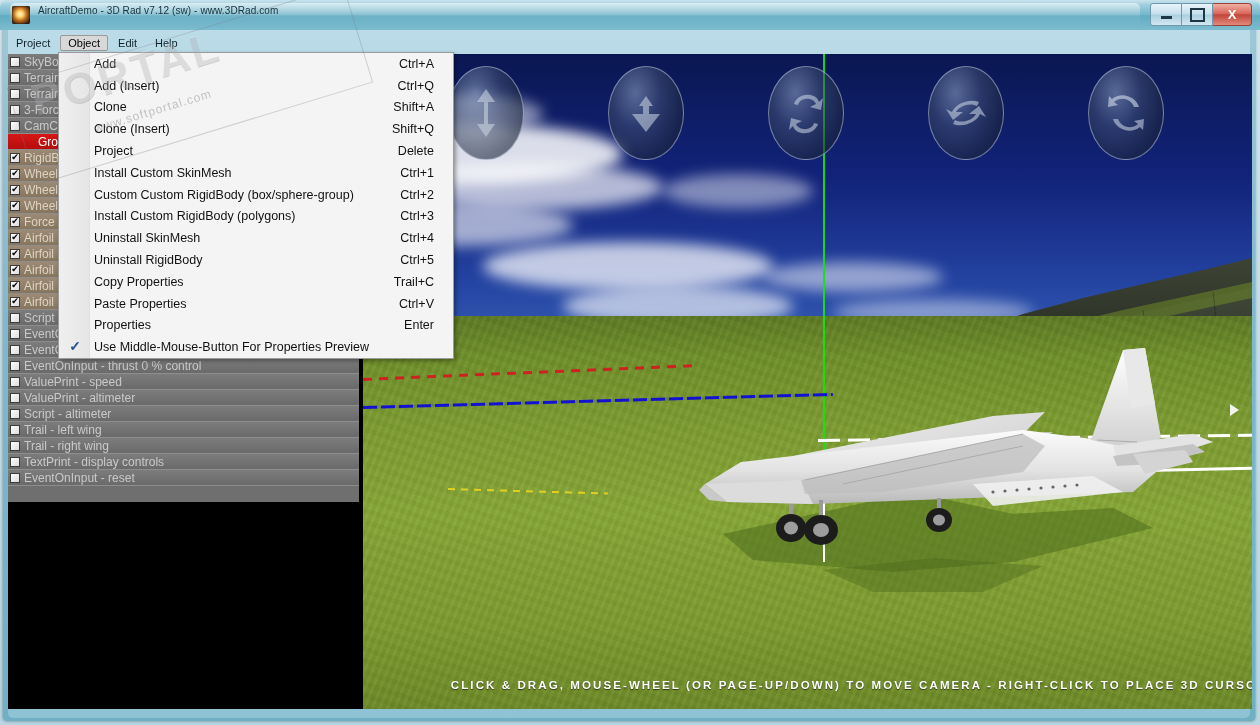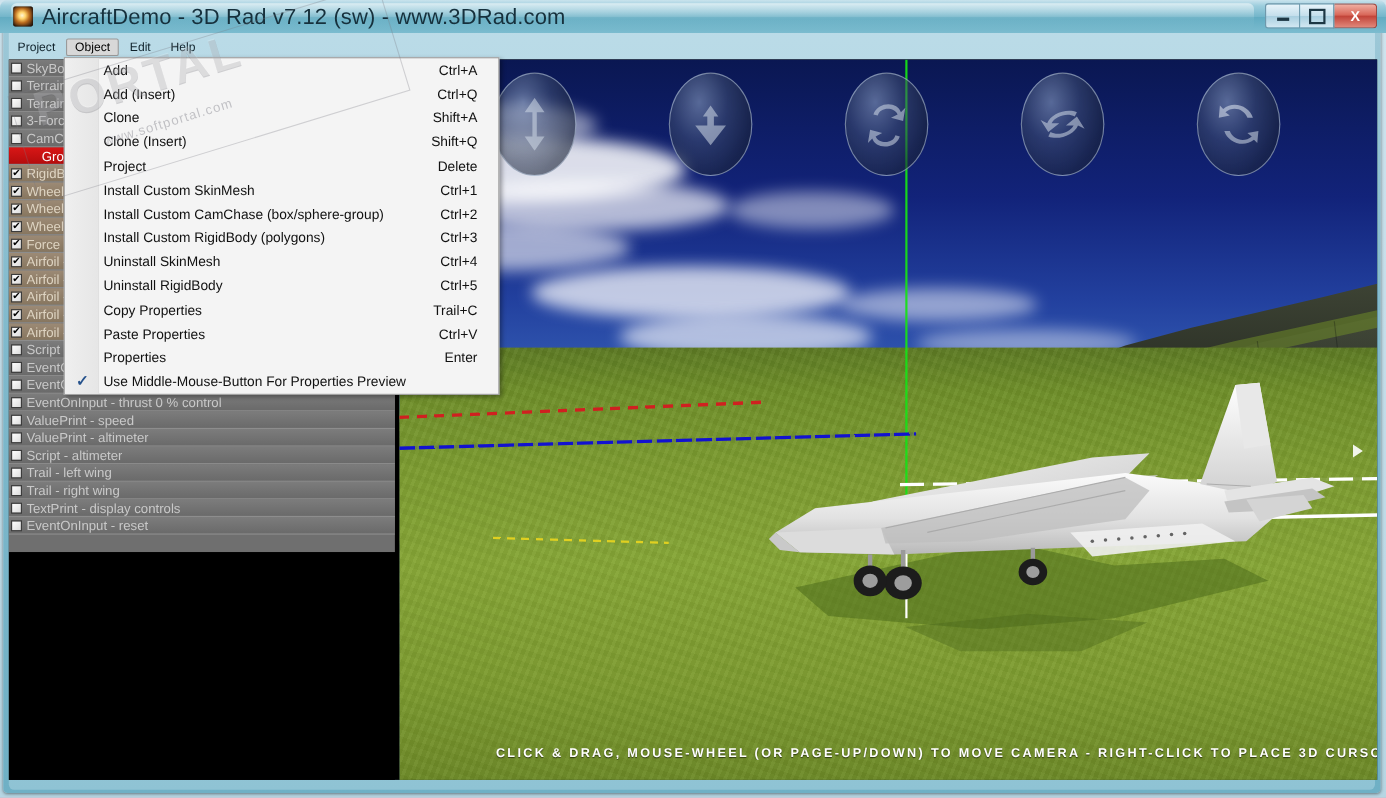--- a/index.html
+++ b/index.html
@@ -18,21 +18,21 @@
 
   
   .titlebar{position:absolute;left:0;top:0;width:1260px;height:30px;
       background:linear-gradient(180deg,#c9e3ed 0%,#9ccddd 18%,#74b6ca 50%,#62acc2 52%,#7cbccf 100%);
       border-radius:7px 7px 0 0;overflow:hidden;}
   .tb-glow{position:absolute;left:10px;top:3px;width:1130px;height:24px;border-radius:5px;
       background:linear-gradient(180deg,rgba(255,255,255,.55),rgba(255,255,255,.05) 60%,rgba(255,255,255,0));}
   .app-icon{position:absolute;left:12px;top:6px;width:18px;height:18px;border-radius:2px;
       background:radial-gradient(circle at 45% 45%,#fff6d8 0%,#ffd36b 22%,#b96a1e 48%,#4a2a12 78%,#2a1608 100%);
       box-shadow:inset 0 0 2px #000;}
-  .title-text{position:absolute;left:38px;top:5px;font-size:20px;color:#16303c;
+  .title-text{position:absolute;left:38px;top:5px;font-size:10px;color:#16303c;
       font-family:"Liberation Sans",sans-serif;letter-spacing:.1px;}
 
   .wbtns{position:absolute;right:8px;top:3px;display:flex;gap:0px;align-items:center;}
   .wbtn{width:30px;height:21px;border:1px solid #6f98ab;border-left:none;
       background:linear-gradient(180deg,#e8f4fa 0%,#c5dfec 48%,#a9cfe0 52%,#d3e8f2 100%);
       display:flex;align-items:center;justify-content:center;font-size:11px;color:#1d3744;}
   .wbtn.first{border-left:1px solid #6f98ab;border-radius:3px 0 0 3px;}
   .wbtn.close{width:38px;border-radius:0 4px 4px 0;border-color:#9d4038;
       background:linear-gradient(180deg,#f0b0a4 0%,#d9685a 45%,#c2453a 52%,#e2897c 100%);
       color:#fff;font-weight:bold;font-size:13px;}
@@ -467,21 +467,21 @@
       </div>
       <div class="dd-item">
         <span class="dd-label">Project</span>
         <span class="dd-key">Delete</span>
       </div>
       <div class="dd-item">
         <span class="dd-label">Install Custom SkinMesh</span>
         <span class="dd-key">Ctrl+1</span>
       </div>
       <div class="dd-item">
-        <span class="dd-label">Install Custom CamChase (box/sphere-group)</span>
+        <span class="dd-label">Custom Custom RigidBody (box/sphere-group)</span>
         <span class="dd-key">Ctrl+2</span>
       </div>
       <div class="dd-item">
         <span class="dd-label">Install Custom RigidBody (polygons)</span>
         <span class="dd-key">Ctrl+3</span>
       </div>
       <div class="dd-item">
         <span class="dd-label">Uninstall SkinMesh</span>
         <span class="dd-key">Ctrl+4</span>
       </div>

